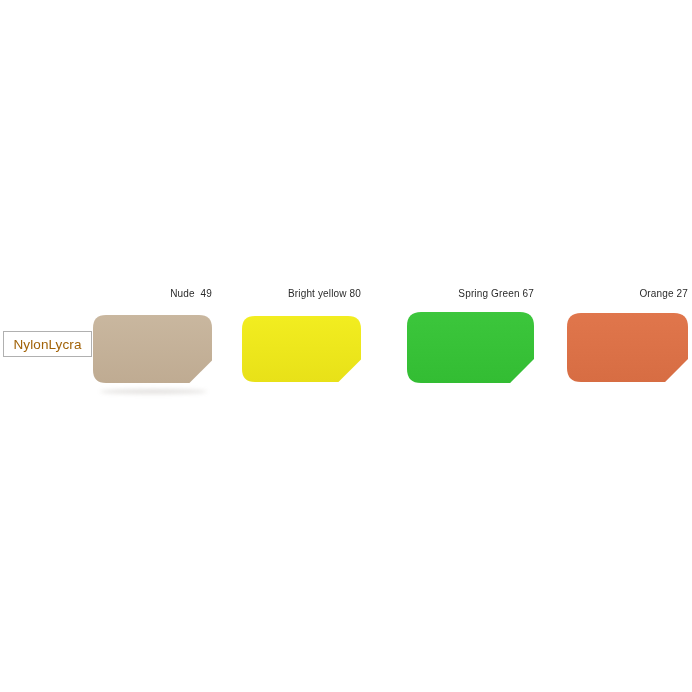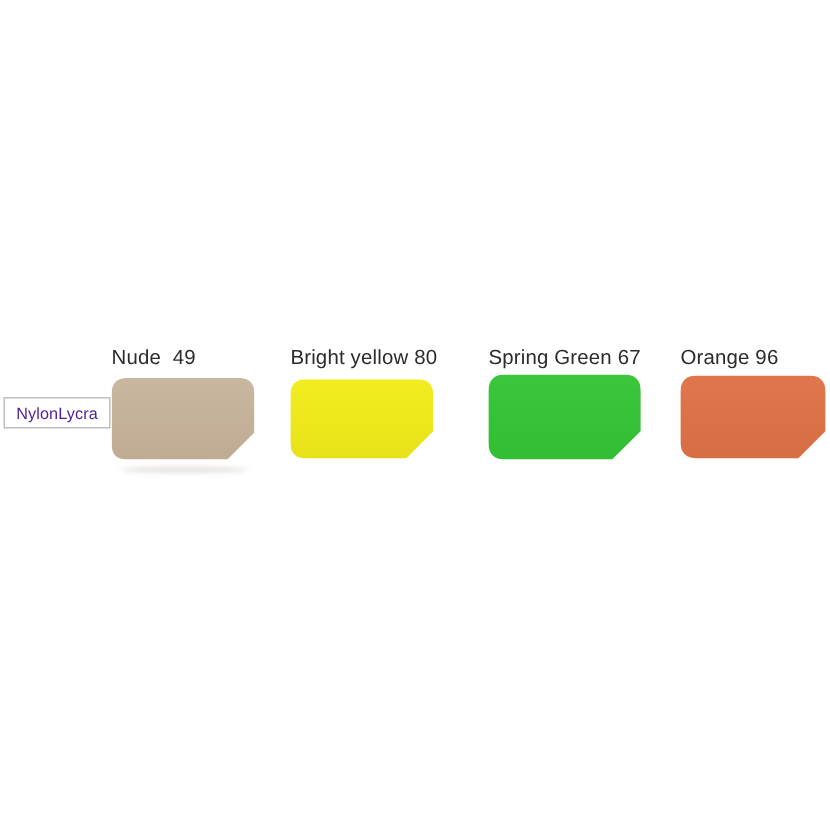--- a/index.html
+++ b/index.html
@@ -34,39 +34,39 @@
     height: 26px;
     border: 1px solid #b0b0b0;
     background: #ffffff;
     box-sizing: border-box;
     display: flex;
     align-items: center;
     justify-content: center;
   }
   .material-box .material-label {
     font-size: 13.5px;
-    color: #4c1d95;
+    color: #a16207;
     letter-spacing: 0.1px;
     white-space: nowrap;
     text-align: center;
   }
 
   
   .swatch-group {
     position: absolute;
     top: 288px;
   }
 
   .swatch-caption {
     position: absolute;
     top: 0;
     left: 0;
     width: 100%;
-    text-align: left;
-    font-size: 17px;
+    text-align: right;
+    font-size: 10px;
     color: #2b2b2b;
     letter-spacing: 0.15px;
     white-space: pre;
   }
 
   .swatch-chip-wrap {
     position: absolute;
     left: 0;
   }
 
@@ -130,21 +130,21 @@
               <linearGradient id="g2" x1="0" y1="0" x2="0" y2="1">
                 <stop offset="0%" stop-color="#3cc63c"></stop>
                 <stop offset="100%" stop-color="#33bd33"></stop>
               </linearGradient>
             </defs>
             <path d="M 14 0 L 113 0 Q 127 0 127 14 L 127 47.1 L 103.1 71 L 14 71 Q 0 71 0 57 L 0 14 Q 0 0 14 0 Z" fill="url(#g2)"></path>
           </svg>
         </div>
       </div>
       <div class="swatch-group" style="left: 567px; width: 121px;">
-        <div class="swatch-caption">Orange 96</div>
+        <div class="swatch-caption">Orange 27</div>
         <div class="swatch-chip-wrap" style="top: 25px; width: 121px; height: 69px;">
           <svg class="swatch-chip" viewBox="0 0 121 69" preserveAspectRatio="none">
             <defs>
               <linearGradient id="g3" x1="0" y1="0" x2="0" y2="1">
                 <stop offset="0%" stop-color="#e0764c"></stop>
                 <stop offset="100%" stop-color="#d76d43"></stop>
               </linearGradient>
             </defs>
             <path d="M 14 0 L 107 0 Q 121 0 121 14 L 121 46.1 L 98.1 69 L 14 69 Q 0 69 0 55 L 0 14 Q 0 0 14 0 Z" fill="url(#g3)"></path>
           </svg>

